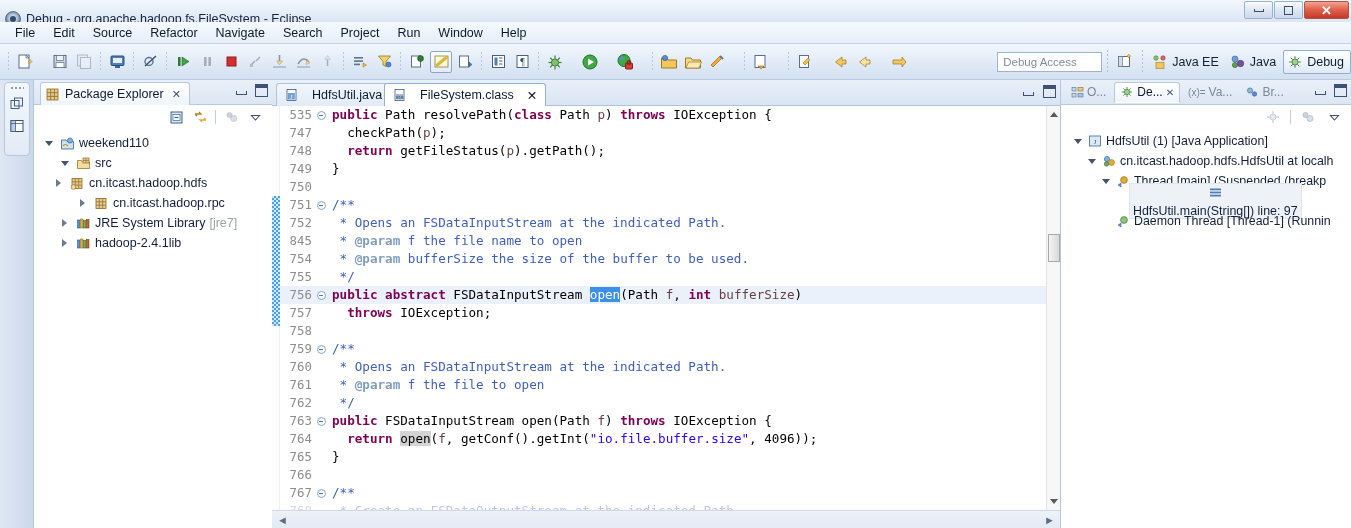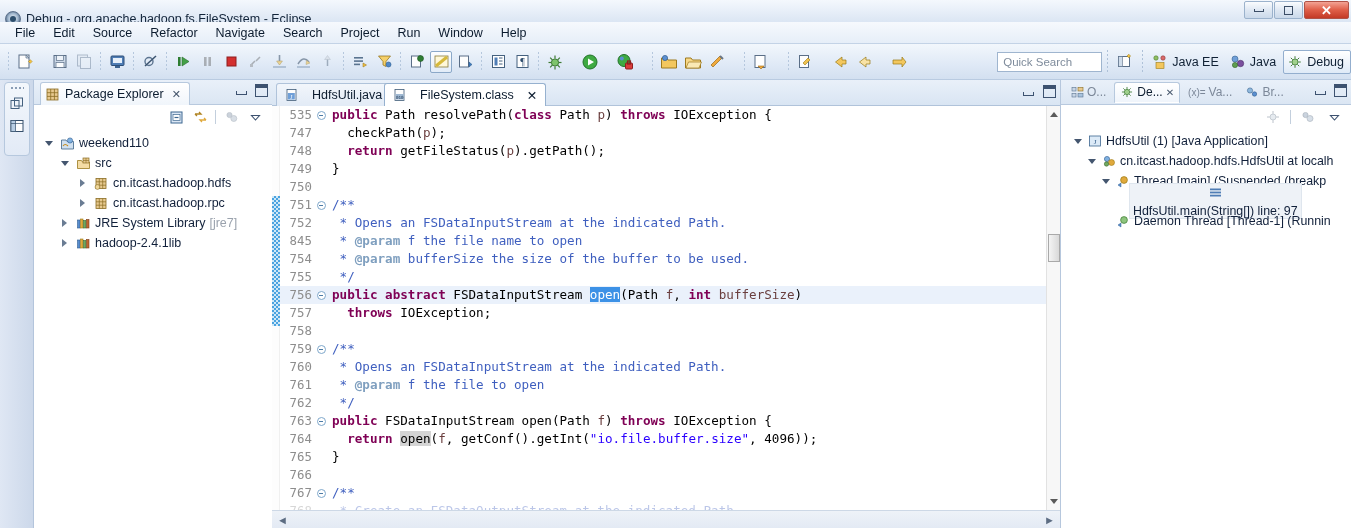--- a/index.html
+++ b/index.html
@@ -553,21 +553,21 @@
     <div class="arrow-dn"></div>
     <div class="tbtn">
       <svg width="18" height="18" viewBox="0 0 18 18">
         <path d="M3 7 L12 7 L12 4 L16 9 L12 14 L12 11 L3 11 Z" fill="#f3c75e" stroke="#9a7a16" stroke-width=".7"></path>
       </svg>
     </div>
     <div class="arrow-dn"></div>
 
     <div style="flex:1"></div>
 
-    <div class="quick-access">Quick Search</div>
+    <div class="quick-access">Debug Access</div>
     <div class="persp-sep"></div>
     <div class="tbtn">
       <svg width="18" height="18" viewBox="0 0 18 18">
         <rect x="2.5" y="3.5" width="11" height="10" fill="#fdfdfd" stroke="#5a6e87"></rect>
         <rect x="2.5" y="3.5" width="4" height="10" fill="#cfdcea" stroke="#5a6e87" stroke-width=".6"></rect>
         <path d="M11 3 l1.8-1.8 1.8 1.8 -1.8 1.8z" fill="#f5c242" stroke="#9a7a16" stroke-width=".5"></path>
       </svg>
     </div>
     <div class="persp-sep"></div>
     <div class="persp">
@@ -688,21 +688,21 @@
           <svg width="15" height="15" viewBox="0 0 15 15">
             <path d="M1.5 4.5 h4 l1 1.5 h7 v6.5 h-12 z" fill="#f4dca4" stroke="#9a7a1e" stroke-width=".8"></path>
             <rect x="7" y="2" width="6" height="5" fill="#e7c98f" stroke="#8a6d23" stroke-width=".7"></rect>
             <line x1="7" y1="4.5" x2="13" y2="4.5" stroke="#8a6d23" stroke-width=".6"></line>
             <line x1="10" y1="2" x2="10" y2="7" stroke="#8a6d23" stroke-width=".6"></line>
           </svg>
         </span>
         <span class="tlabel">src</span>
       </div>
 
-      <div class="trow" style="padding-left:42px">
+      <div class="trow" style="padding-left:18px">
         <span class="twist closed"></span>
         <span class="ticon">
           <svg width="15" height="15" viewBox="0 0 15 15">
             <rect x="2" y="2.5" width="10" height="10" fill="#e7c98f" stroke="#8a6d23" stroke-width=".8"></rect>
             <line x1="2" y1="5.8" x2="12" y2="5.8" stroke="#8a6d23" stroke-width=".7"></line>
             <line x1="2" y1="9.2" x2="12" y2="9.2" stroke="#8a6d23" stroke-width=".7"></line>
             <line x1="5.3" y1="2.5" x2="5.3" y2="12.5" stroke="#8a6d23" stroke-width=".7"></line>
             <line x1="8.7" y1="2.5" x2="8.7" y2="12.5" stroke="#8a6d23" stroke-width=".7"></line>
             <circle cx="3.5" cy="11" r="2.4" fill="#f0d79a" stroke="#8a6d23" stroke-width=".6"></circle>
           </svg>

